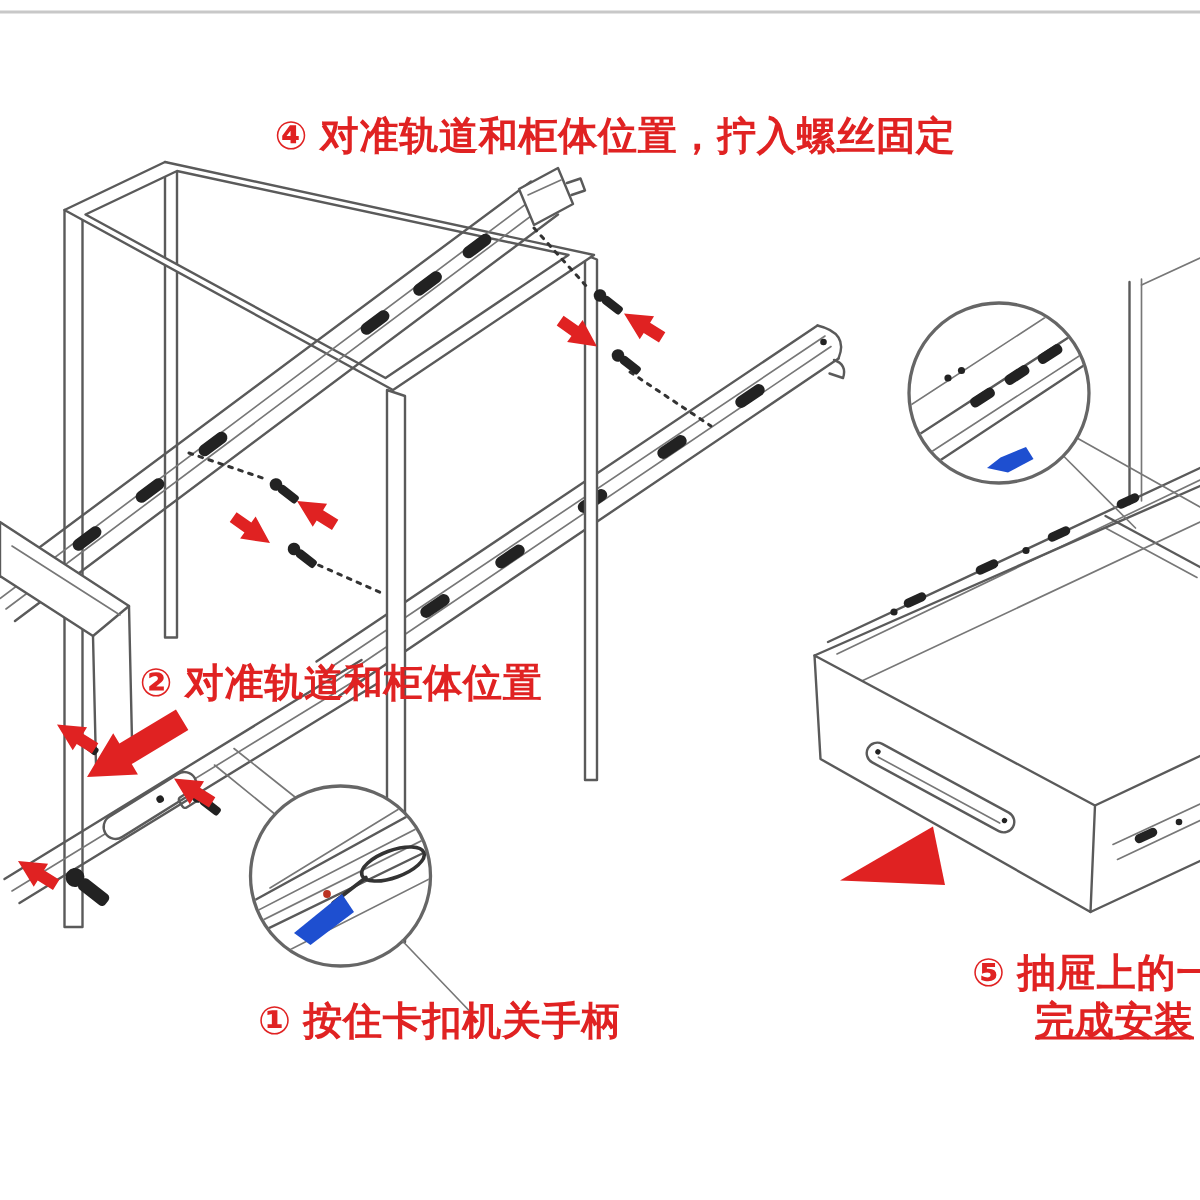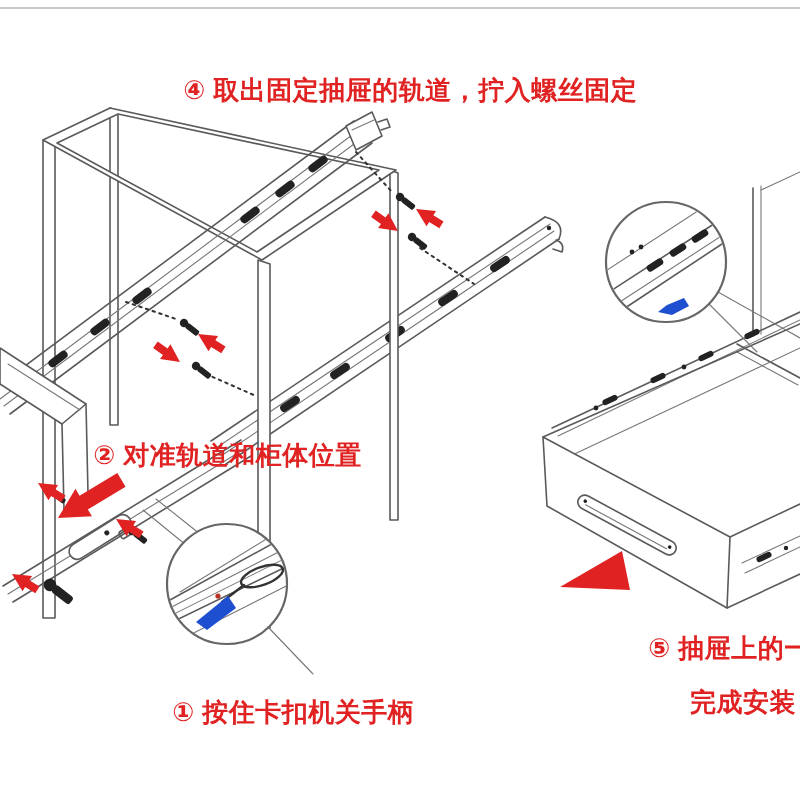--- a/index.html
+++ b/index.html
@@ -231,20 +231,20 @@
       <line class="wire-thin" x1="170" y1="645" x2="298" y2="580"></line>
       <ellipse cx="262" cy="576" rx="22" ry="9" transform="rotate(-20 262 576)" fill="none" stroke="#333" stroke-width="2.4"></ellipse>
       <line x1="244" y1="585" x2="222" y2="602" stroke="#333" stroke-width="2.4" stroke-linecap="round"></line>
       <polygon class="blue-fill" points="228,596 236,608 207,630 196,622"></polygon>
       <circle cx="218" cy="596" r="2.6" fill="#bb3322"></circle>
     </g>
     <line class="wire-thin" x1="268" y1="627" x2="313" y2="674"></line>
   </g>
 </svg>
 
-<div class="step-label" style="left:183px;top:76px;">④ 取出固定抽屉的轨道，拧入螺丝固定</div>
+<div class="step-label" style="left:183px;top:76px;">④ 对准轨道和柜体位置，拧入螺丝固定</div>
 
 <div class="step-label" style="left:93px;top:441px;">② 对准轨道和柜体位置</div>
 
-<div class="step-label" style="left:172px;top:698px;">① 按住卡扣机关手柄</div>
+<div class="step-label" style="left:172px;top:666px;">① 按住卡扣机关手柄</div>
 
 <div class="step-label" style="left:648px;top:634px;">⑤ 抽屉上的一</div>
-<div class="step-label" style="left:690px;top:688px;">完成安装</div>
+<div class="step-label" style="left:690px;top:666px;text-decoration:underline;">完成安装</div>
 
 </body></html>

